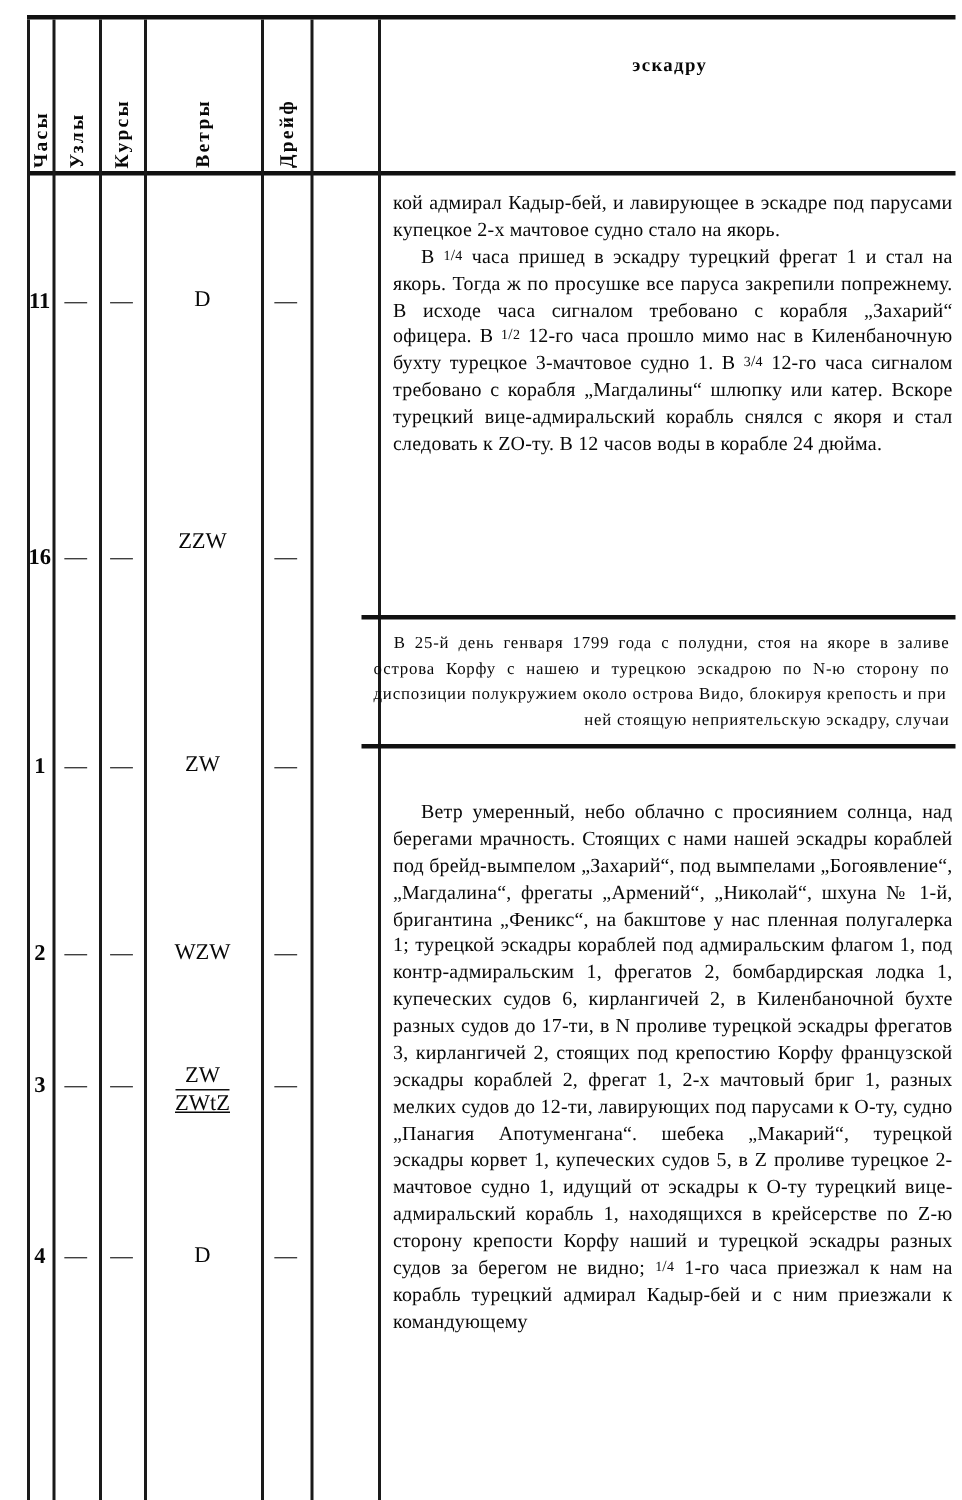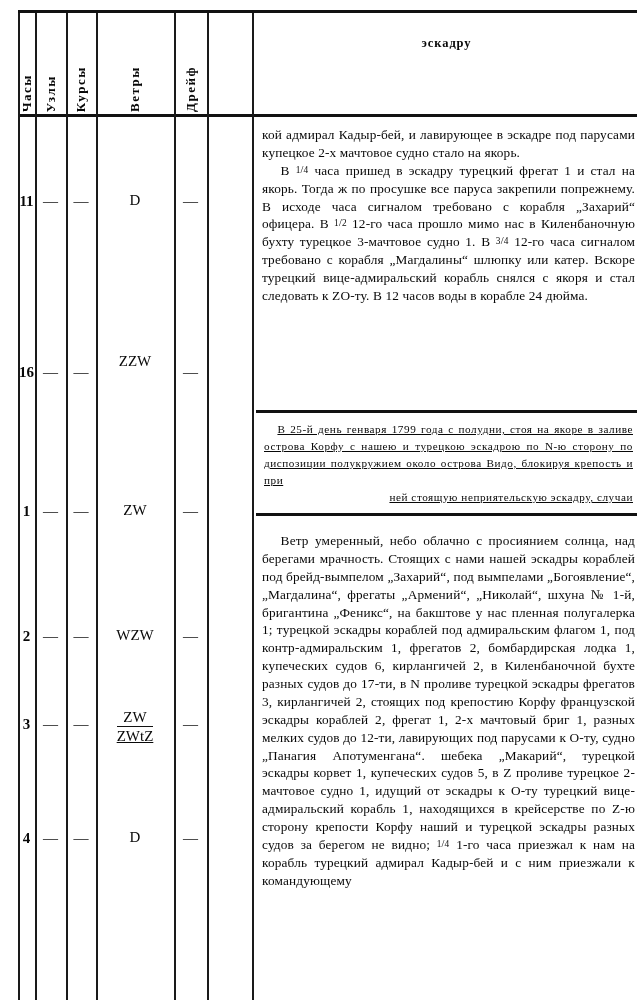--- a/index.html
+++ b/index.html
@@ -139,24 +139,23 @@
     text-indent: 1.4em;
   }
   .narrative p.noindent { text-indent: 0; }
 
   .seg-a { top: 126px; }
   .seg-b { top: 532px; }
 
   
   .inset-wrap {
     position: absolute;
-    left: 256px;
+    left: 241px;
     right: 4px;
     top: 410px;
-    text-decoration: underline;
   }
   .inset-rule-top {
     height: 3px;
     background: #111;
     margin-bottom: 8px;
   }
   .inset-rule-bottom {
     height: 3px;
     background: #111;
     margin-top: 7px;

